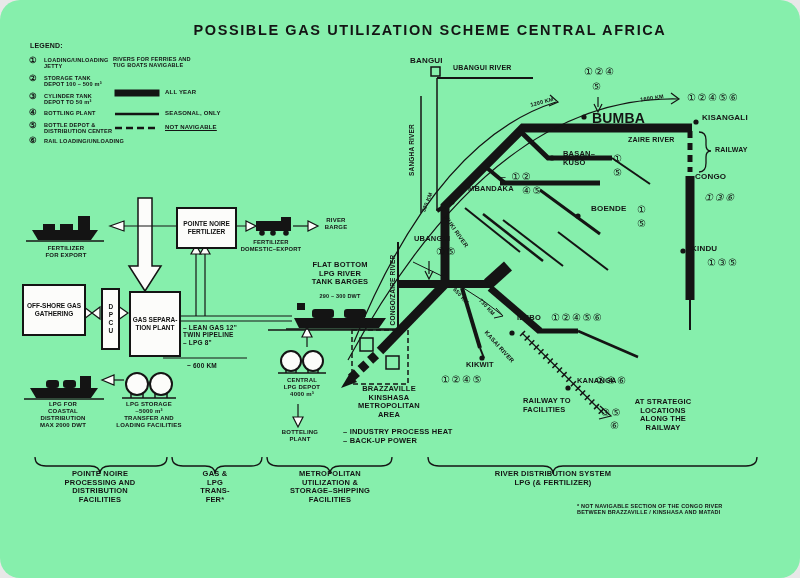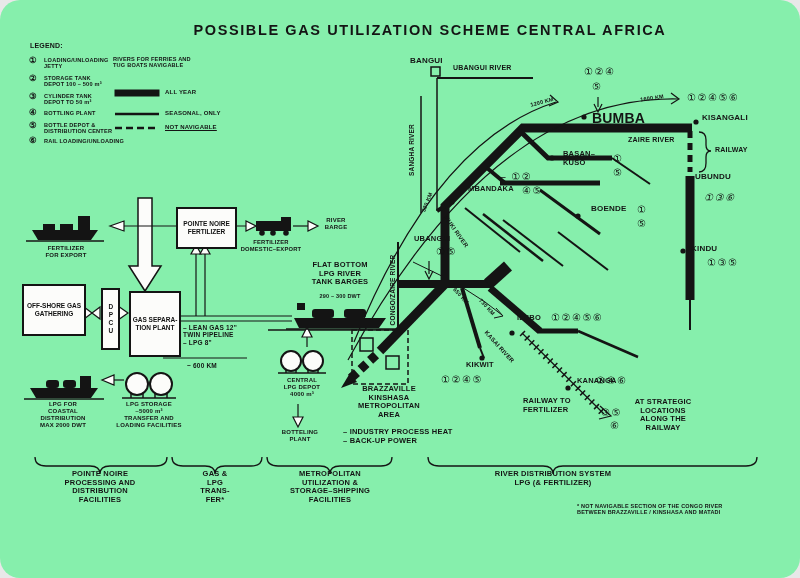--- a/index.html
+++ b/index.html
@@ -259,21 +259,21 @@
   <div class="lbl rot" style="left:393px;top:290px;font-size:6.5px;transform:translate(-50%,-50%) rotate(-90deg);">CONGO/ZAIRE RIVER</div>
   <div class="lbl rot" style="left:456px;top:232px;font-size:6px;transform:translate(-50%,-50%) rotate(55deg);">RUKI RIVER</div>
   <div class="lbl rot" style="left:499px;top:347px;font-size:6px;transform:translate(-50%,-50%) rotate(48deg);">KASAI RIVER</div>
   <div class="lbl" style="left:628px;top:136px;font-size:7px;">ZAIRE RIVER</div>
   <div class="lbl" style="left:592px;top:110px;font-size:14px;">BUMBA</div>
   <div class="badge" style="left:584px;top:66px;">①②④</div>
   <div class="badge" style="left:592px;top:81px;">⑤</div>
   <div class="lbl" style="left:702px;top:113px;font-size:8px;">KISANGALI</div>
   <div class="badge" style="left:687px;top:92px;">①②④⑤⑥</div>
   <div class="lbl" style="left:715px;top:146px;font-size:7px;">RAILWAY</div>
-  <div class="lbl" style="left:695px;top:172px;font-size:8px;">UBUNDU</div>
+  <div class="lbl" style="left:695px;top:172px;font-size:8px;">CONGO</div>
   <div class="badge" style="left:704px;top:192px;font-style:italic;">①③⑥</div>
   <div class="lbl" style="left:691px;top:244px;font-size:8px;">KINDU</div>
   <div class="badge" style="left:707px;top:257px;">①③⑤</div>
   <div class="lbl" style="left:563px;top:150px;font-size:7.5px;">BASAN–
 KUSO</div>
   <div class="badge" style="left:613px;top:153px;">①</div>
   <div class="badge" style="left:613px;top:167px;">⑤</div>
   <div class="lbl" style="left:468px;top:185px;font-size:7.5px;">MBANDAKA</div>
   <div class="badge" style="left:500px;top:171px;">– ①②</div>
   <div class="badge" style="left:522px;top:185px;">④⑤</div>
@@ -282,21 +282,21 @@
   <div class="badge" style="left:637px;top:218px;">⑤</div>
   <div class="lbl" style="left:414px;top:235px;font-size:7.5px;">UBANGUI</div>
   <div class="badge" style="left:436px;top:246px;">①⑤</div>
   <div class="lbl" style="left:517px;top:314px;font-size:7.5px;">ILEBO</div>
   <div class="badge" style="left:551px;top:312px;">①②④⑤⑥</div>
   <div class="lbl" style="left:466px;top:361px;font-size:7.5px;">KIKWIT</div>
   <div class="badge" style="left:441px;top:374px;">①②④⑤</div>
   <div class="lbl" style="left:577px;top:377px;font-size:7.5px;">KANANGA</div>
   <div class="badge" style="left:596px;top:375px;">②④⑥</div>
   <div class="lbl" style="left:523px;top:397px;font-size:7.5px;">RAILWAY TO
-FERTILIZER</div>
+FACILITIES</div>
   <div class="lbl c" style="left:663px;top:398px;font-size:7.5px;">AT STRATEGIC
 LOCATIONS
 ALONG THE
 RAILWAY</div>
   <div class="badge" style="left:601px;top:407px;">③⑤</div>
   <div class="badge" style="left:610px;top:420px;">⑥</div>
 
   <div class="lbl rot" style="left:542px;top:102px;font-size:5.5px;transform:translate(-50%,-50%) rotate(-15deg);">1200 KM</div>
   <div class="lbl rot" style="left:652px;top:98px;font-size:5.5px;transform:translate(-50%,-50%) rotate(-8deg);">1600 KM</div>
   <div class="lbl rot" style="left:427px;top:202px;font-size:5.5px;transform:translate(-50%,-50%) rotate(-68deg);">320 KM</div>

